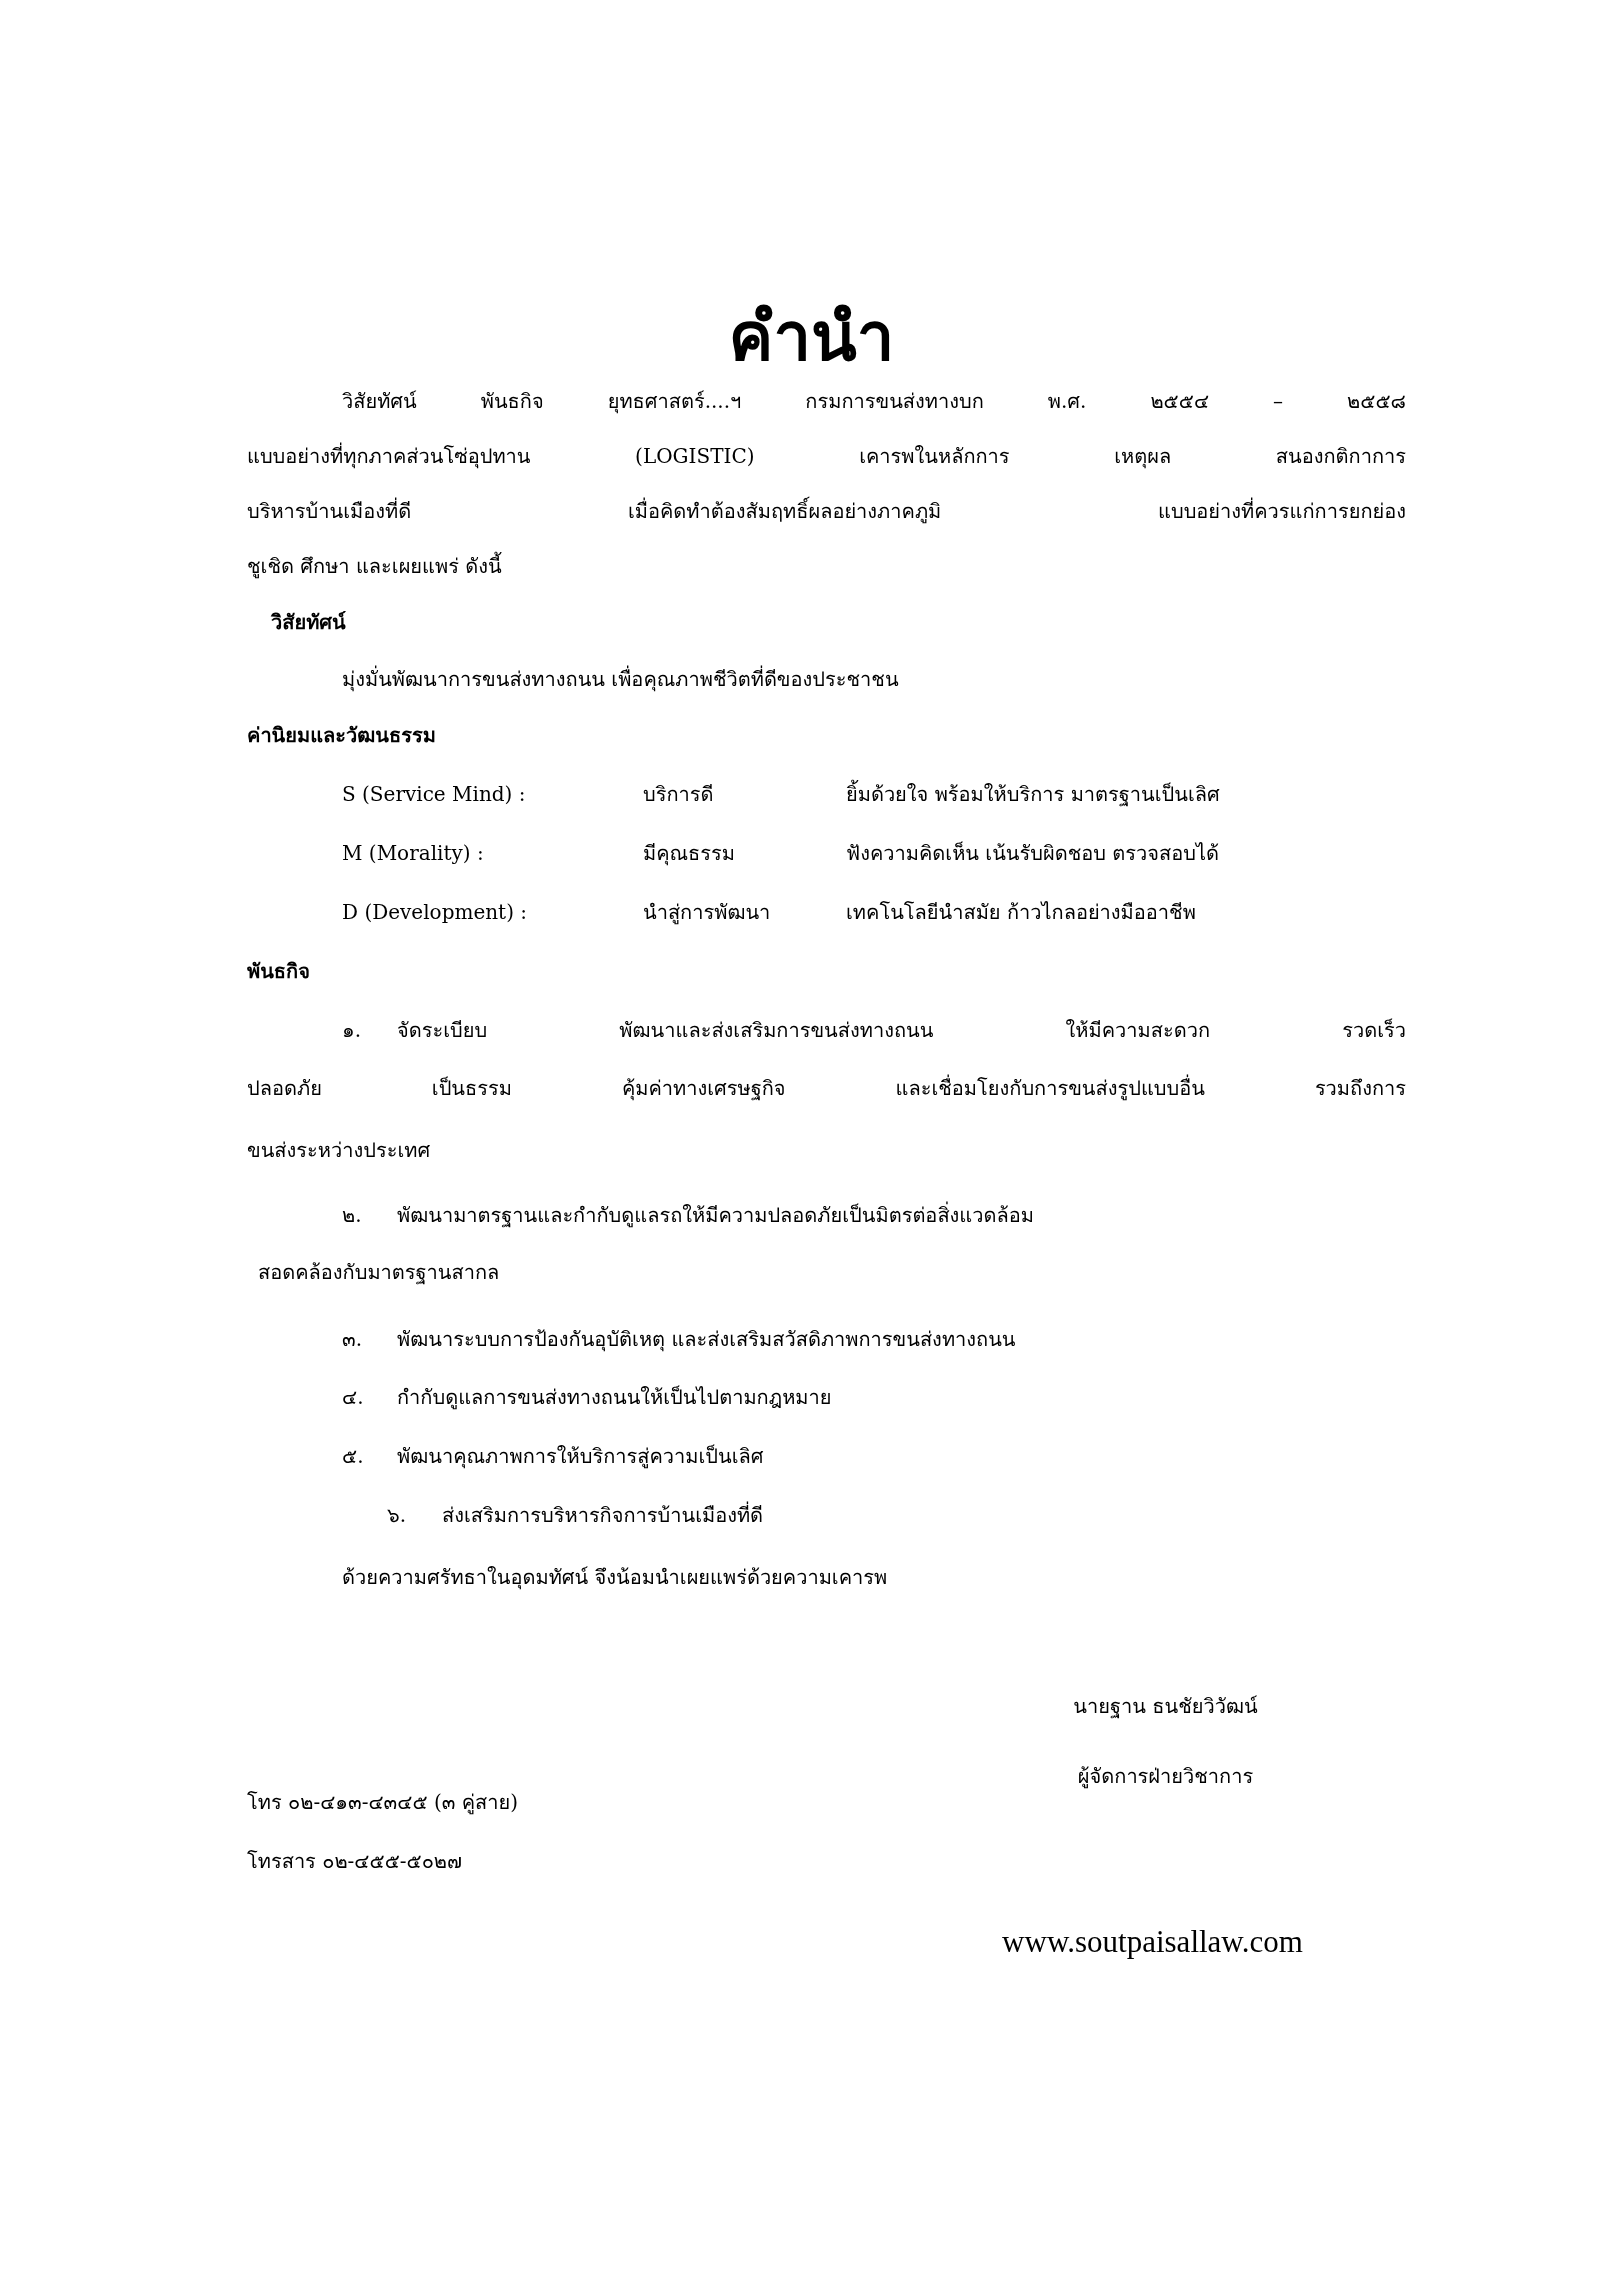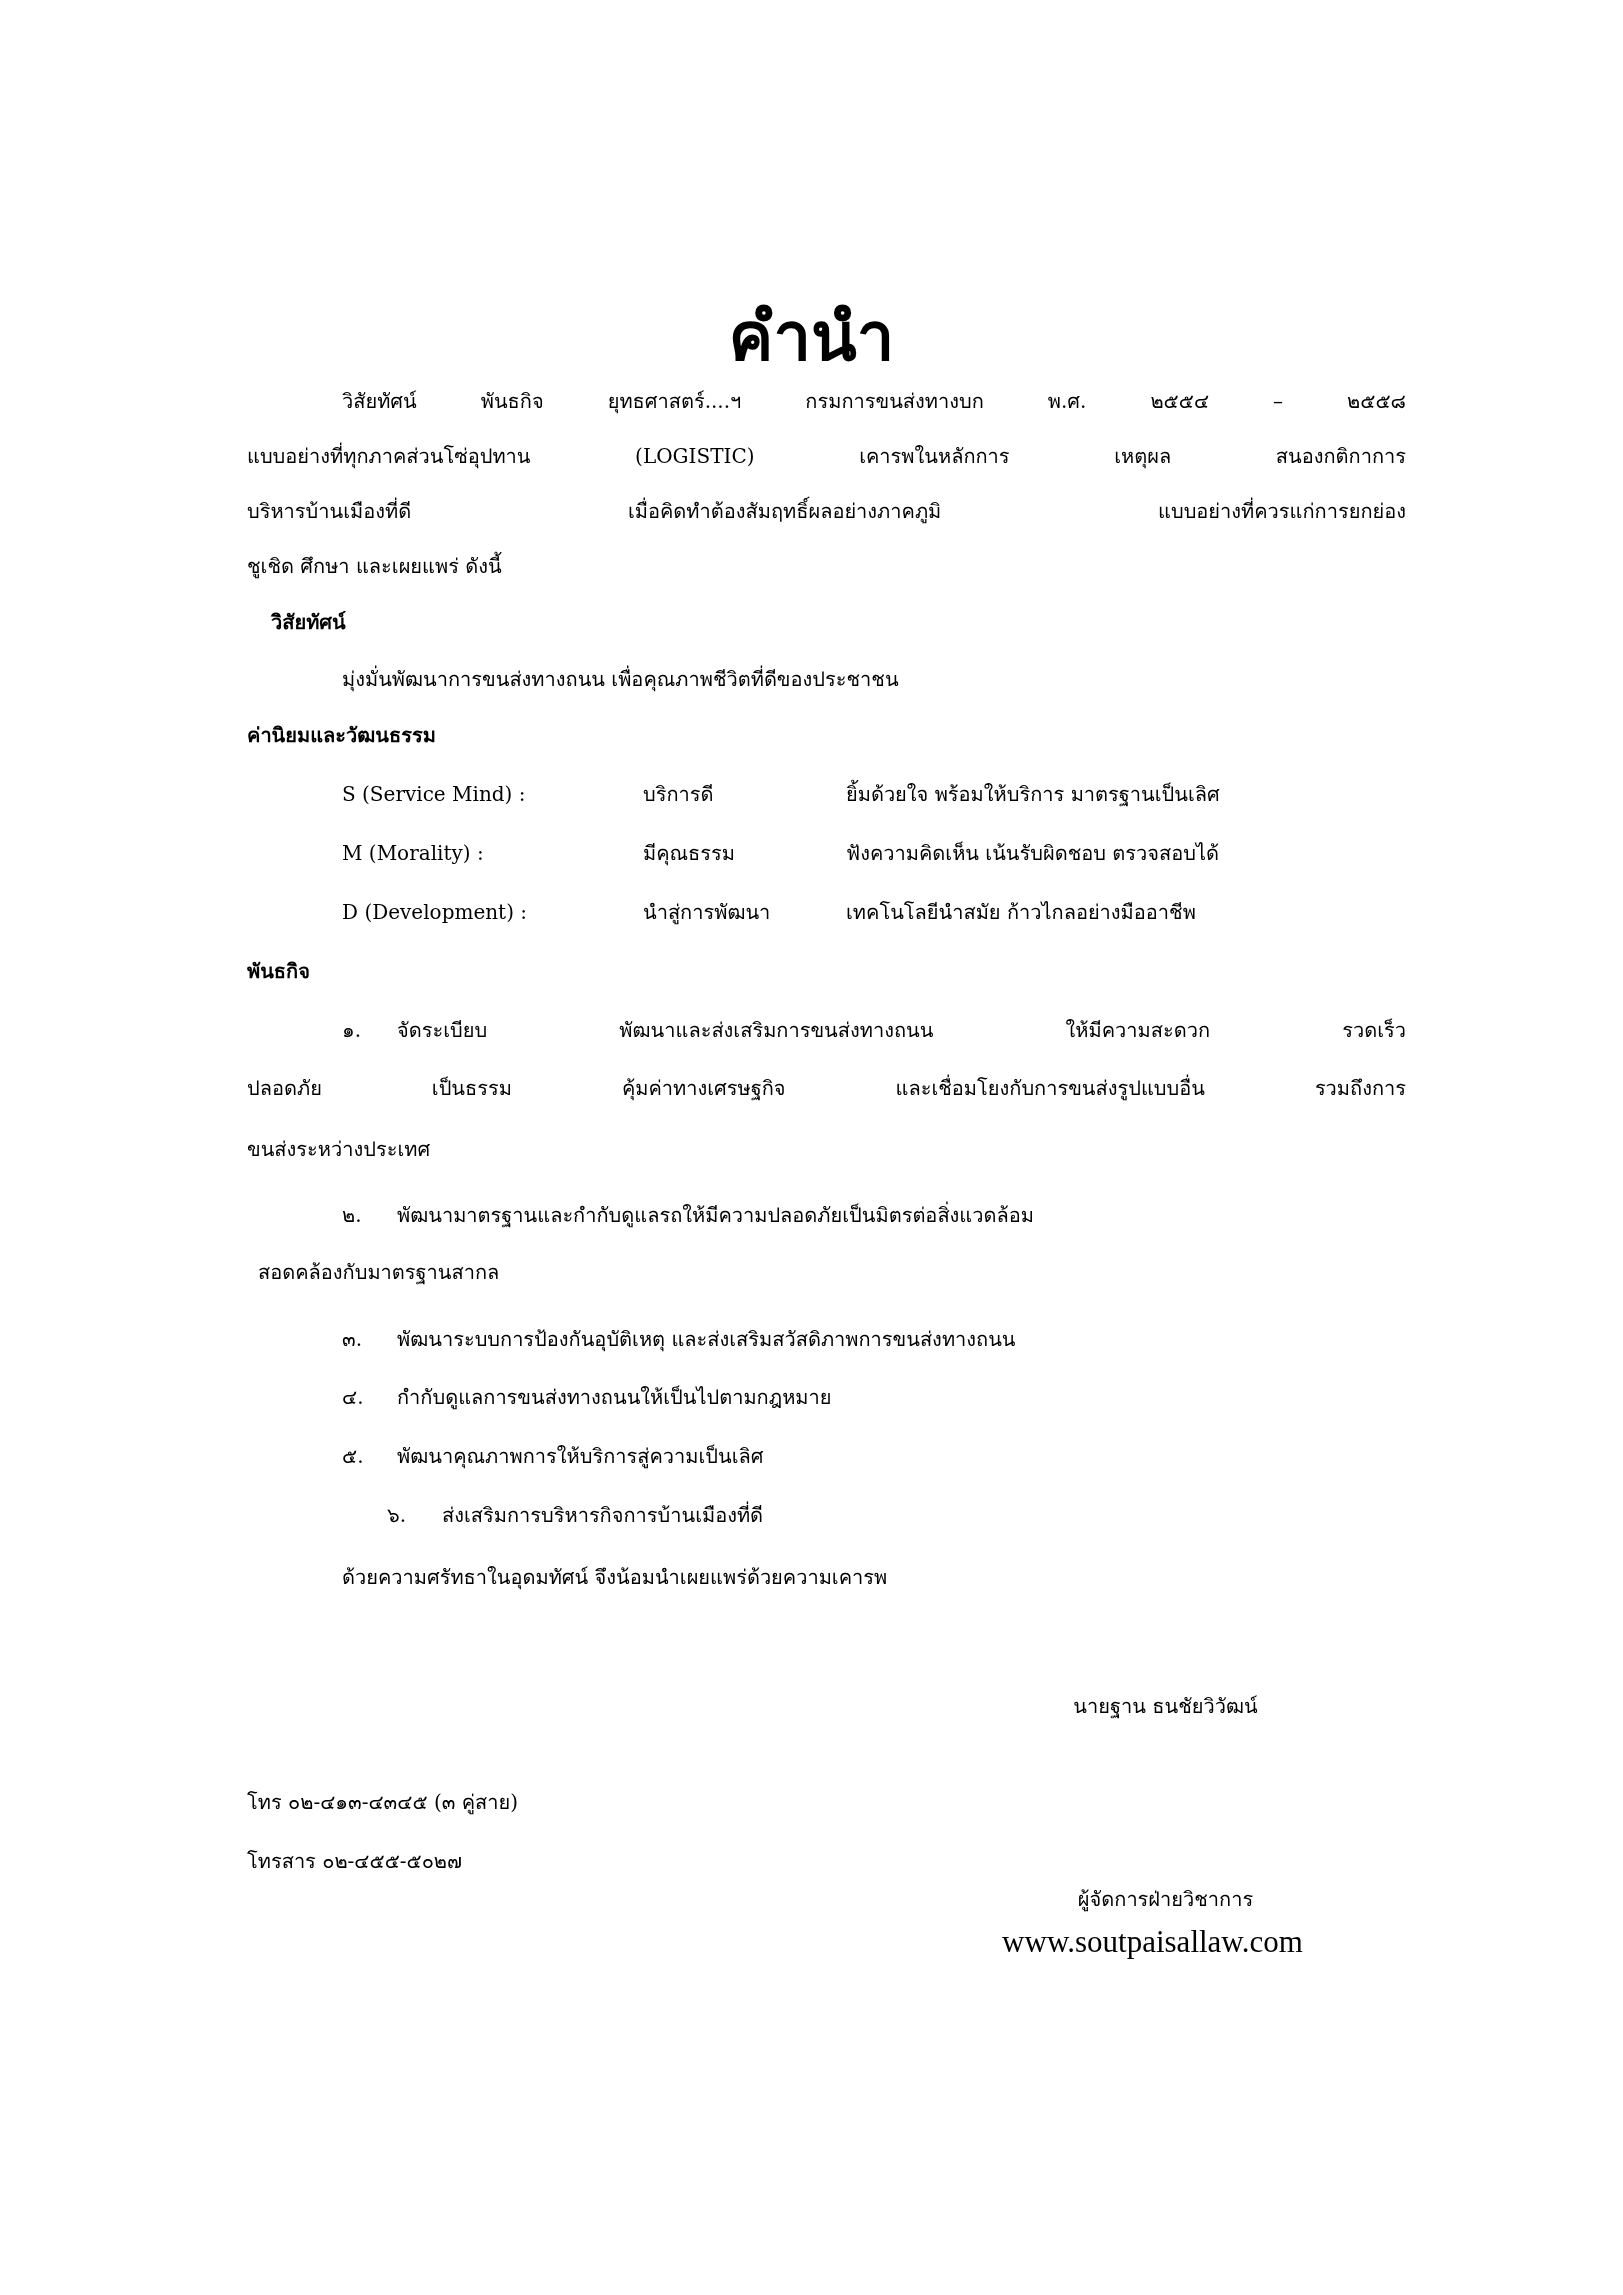--- a/index.html
+++ b/index.html
@@ -38,21 +38,21 @@
   <div class="ln" style="left:342px; top:893px;">
     <span class="vcode">D  (Development) :</span><span class="vname">นำสู่การพัฒนา</span><span>เทคโนโลยีนำสมัย ก้าวไกลอย่างมืออาชีพ</span>
   </div>
 
   <div class="ln bold" style="left:247px; top:952px;">พันธกิจ</div>
 
   <div class="ln" style="left:342px; width:1064px; top:1011px; text-align:justify; text-align-last:justify;">
     <span class="num">๑.</span><span>จัดระเบียบ พัฒนาและส่งเสริมการขนส่งทางถนน ให้มีความสะดวก รวดเร็ว</span>
   </div>
   <div class="ln just" style="top:1069px;">ปลอดภัย เป็นธรรม คุ้มค่าทางเศรษฐกิจ และเชื่อมโยงกับการขนส่งรูปแบบอื่น รวมถึงการ</div>
-  <div class="ln" style="left:247px; top:1131px;font-family:Liberation Mono, monospace;">ขนส่งระหว่างประเทศ</div>
+  <div class="ln" style="left:247px; top:1131px;">ขนส่งระหว่างประเทศ</div>
 
   <div class="ln" style="left:342px; width:1064px; top:1196px;">
     <span class="num">๒.</span><span>พัฒนามาตรฐานและกำกับดูแลรถให้มีความปลอดภัยเป็นมิตรต่อสิ่งแวดล้อม</span>
   </div>
   <div class="ln" style="left:258px; top:1253px;">สอดคล้องกับมาตรฐานสากล</div>
 
   <div class="ln" style="left:342px; top:1320px;">
     <span class="num">๓.</span><span>พัฒนาระบบการป้องกันอุบัติเหตุ และส่งเสริมสวัสดิภาพการขนส่งทางถนน</span>
   </div>
   <div class="ln" style="left:342px; top:1378px;">
@@ -61,20 +61,20 @@
   <div class="ln" style="left:342px; top:1437px;">
     <span class="num">๕.</span><span>พัฒนาคุณภาพการให้บริการสู่ความเป็นเลิศ</span>
   </div>
   <div class="ln" style="left:342px; top:1496px;margin-left:45px;">
     <span class="num">๖.</span><span>ส่งเสริมการบริหารกิจการบ้านเมืองที่ดี</span>
   </div>
 
   <div class="ln" style="left:342px; top:1558px;">ด้วยความศรัทธาในอุดมทัศน์ จึงน้อมนำเผยแพร่ด้วยความเคารพ</div>
 
   <div class="ln" style="left:982px; width:367px; top:1687px; text-align:center;">นายฐาน  ธนชัยวิวัฒน์</div>
-  <div class="ln" style="left:982px; width:367px; top:1880px; text-align:center;">ผู้จัดการฝ่ายวิชาการ</div>
+  <div class="ln" style="left:982px; width:367px; top:1757px; text-align:center;">ผู้จัดการฝ่ายวิชาการ</div>
   <div class="ln web" style="left:956px; width:393px; top:1922px; text-align:center;">www.soutpaisallaw.com</div>
 
   <div class="ln" style="left:247px; top:1783px;">โทร ๐๒-๔๑๓-๔๓๔๕  (๓ คู่สาย)</div>
   <div class="ln" style="left:247px; top:1842px;">โทรสาร ๐๒-๔๕๕-๕๐๒๗</div>
 
 </div>
 
 
 </body></html>

